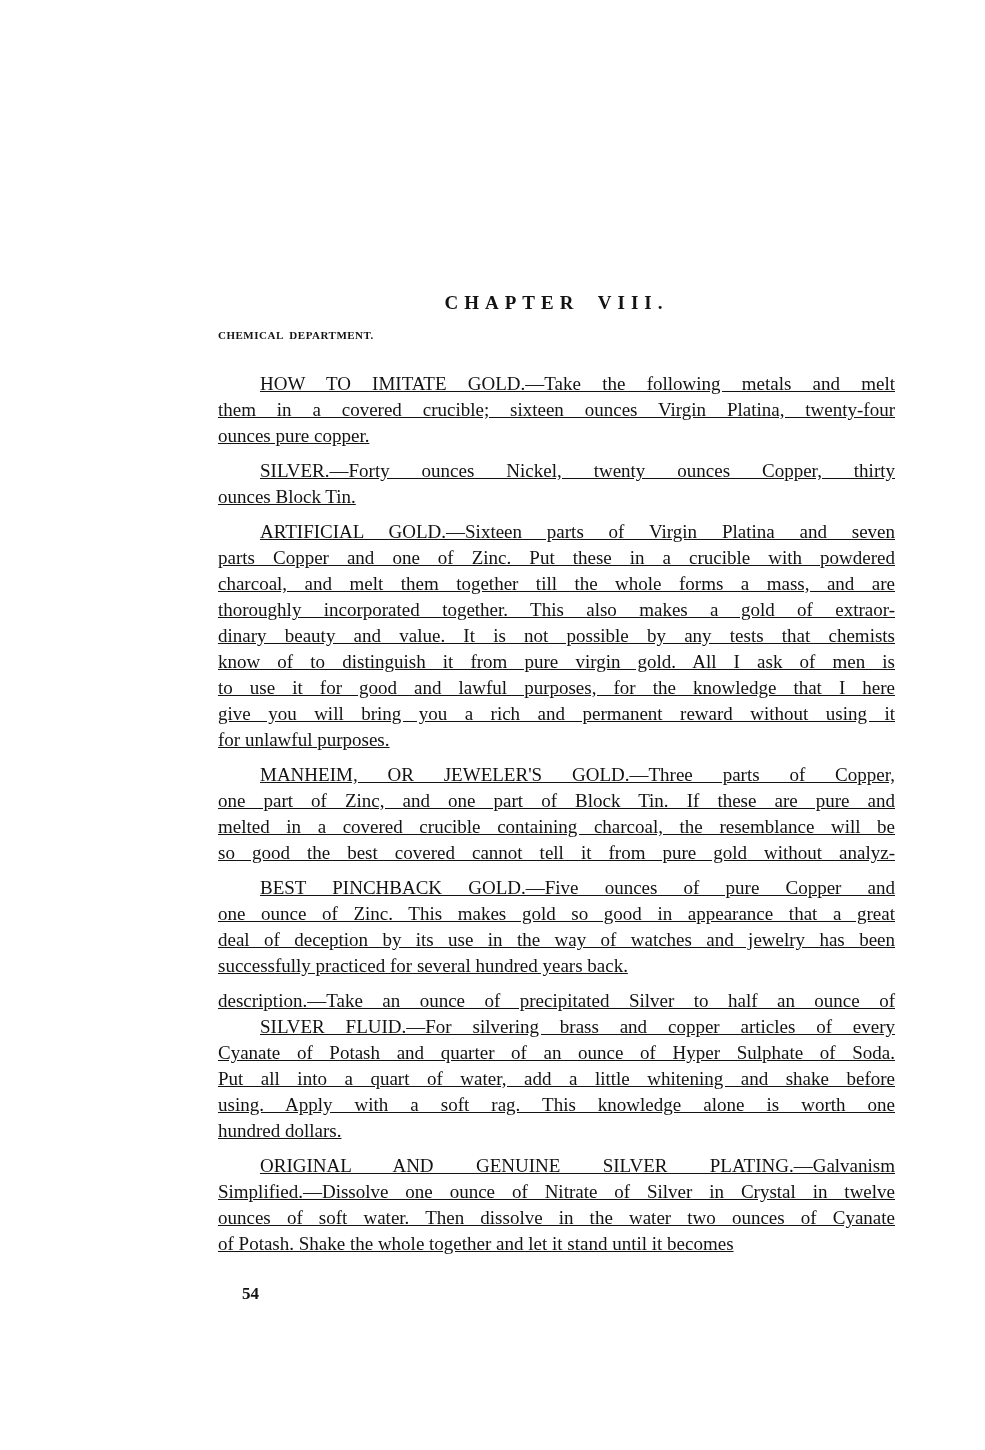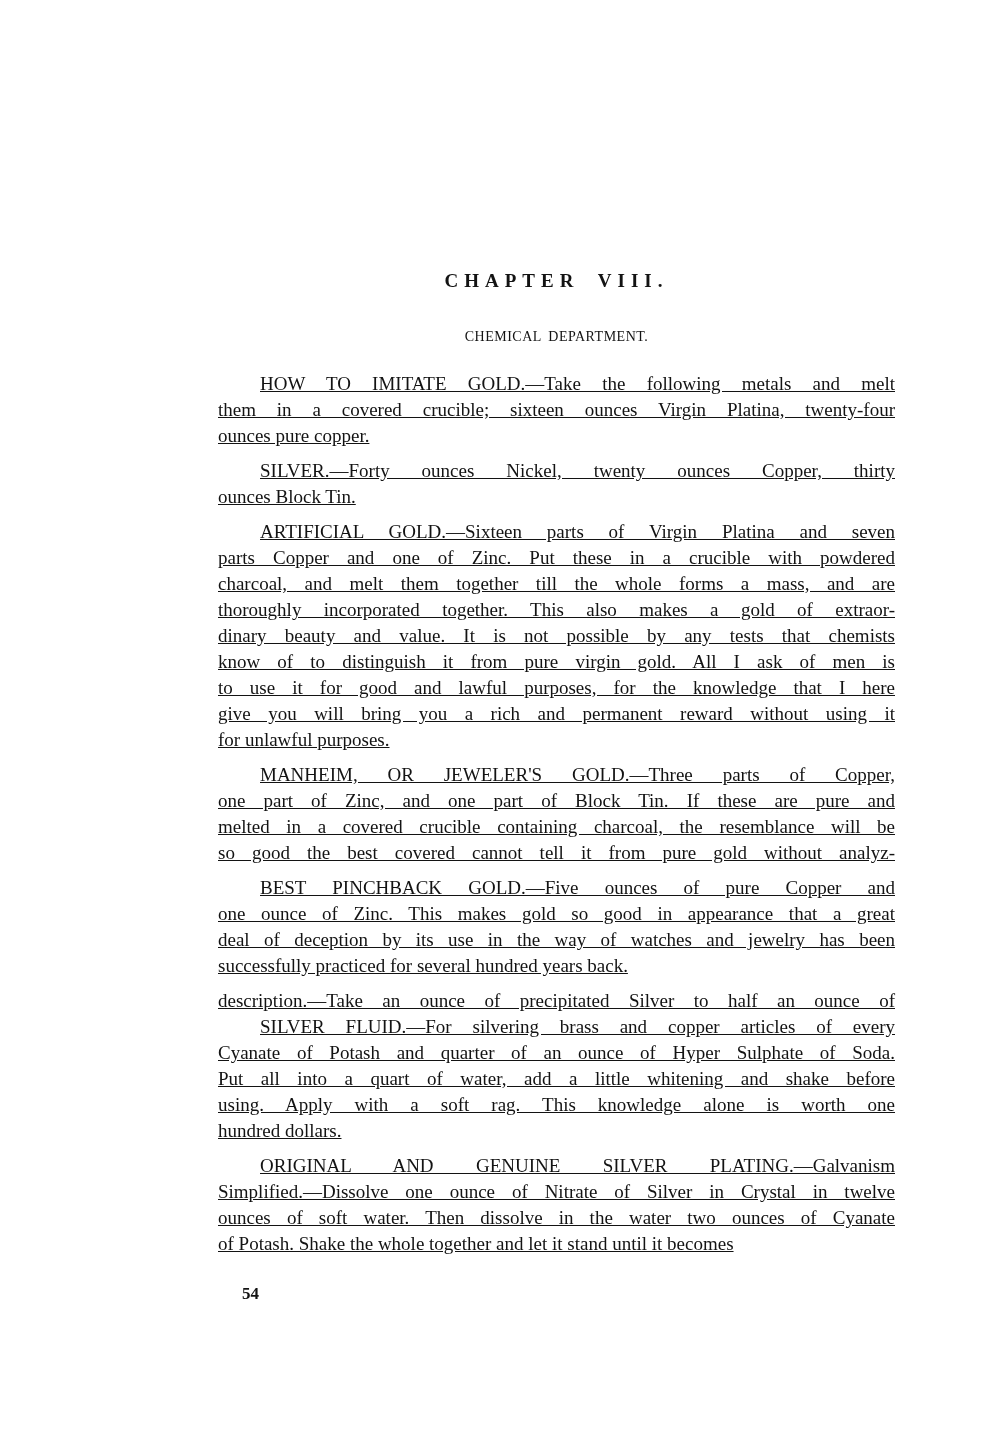--- a/index.html
+++ b/index.html
@@ -15,37 +15,36 @@
     color: #131313;
     overflow: hidden;
   }
   .book-page {
     position: absolute;
     inset: 0;
   }
   .chapter-heading {
     position: absolute;
     left: 218px;
-    top: 270px;
+    top: 292px;
     width: 677px;
     text-align: center;
     font-size: 19px;
     font-weight: bold;
     letter-spacing: 6px;
     word-spacing: 8px;
     white-space: nowrap;
   }
   .section-heading {
     position: absolute;
     left: 218px;
     top: 329px;
     width: 677px;
-    text-align: center;
-    font-size: 14px;
-    font-weight: normal;
+    font-size: 11px;
+    font-weight: bold;
     letter-spacing: 0.5px;
     word-spacing: 3px;
     white-space: nowrap;
   }
   .page-content {
     position: absolute;
     left: 218px;
     top: 371px;
     width: 677px;
     font-size: 19px;

